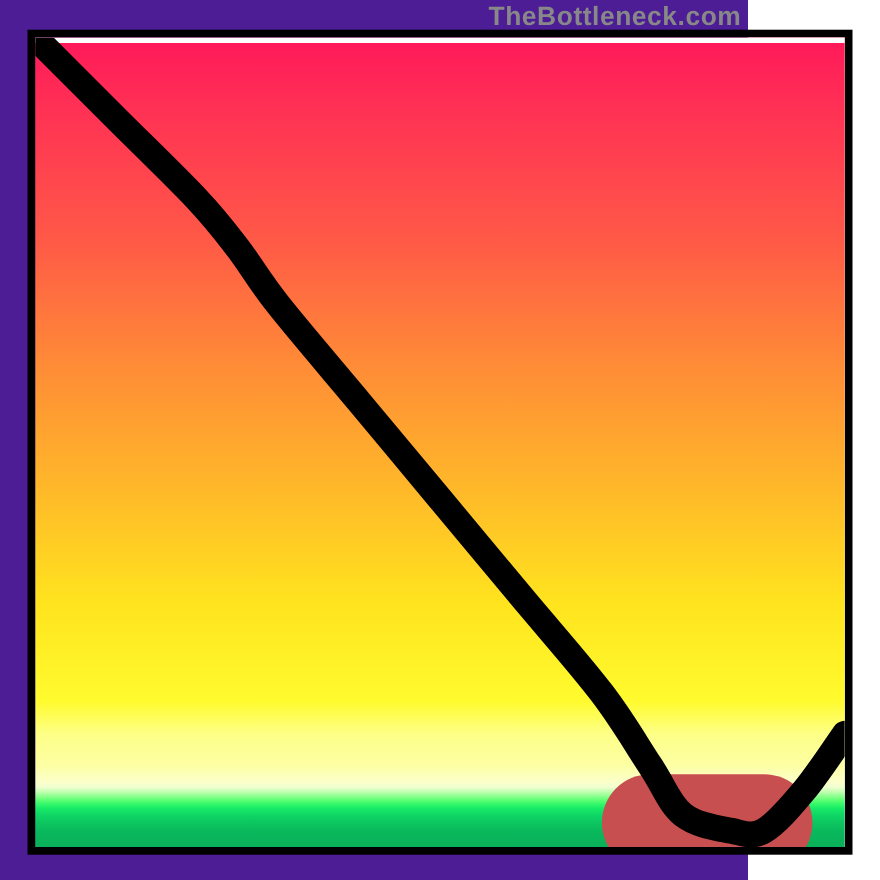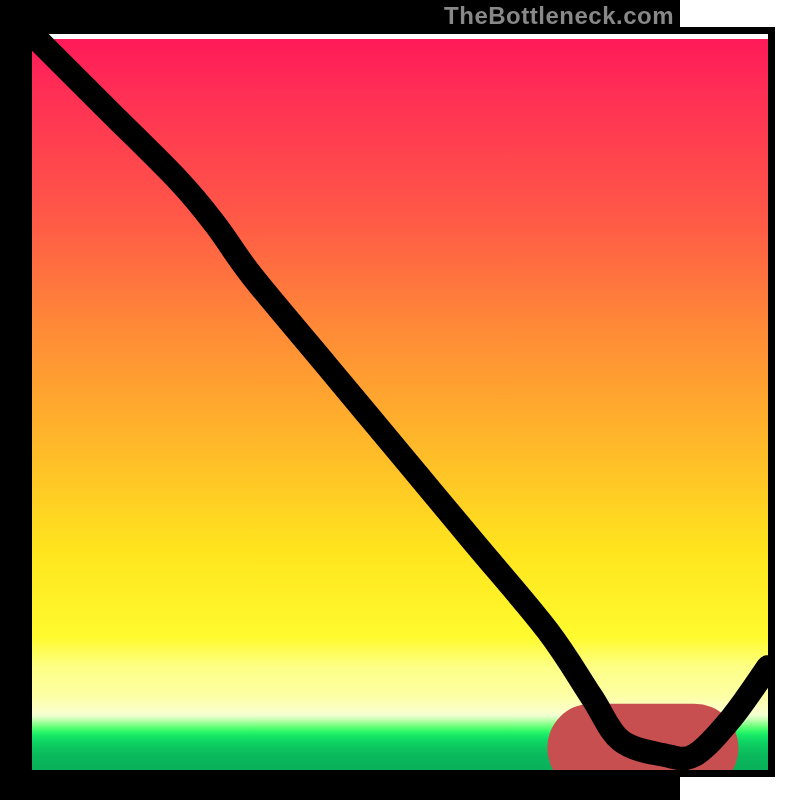--- a/index.html
+++ b/index.html
@@ -8,21 +8,21 @@
     width: 800px;
     height: 800px;
     background: #ffffff;
     font-family: Arial, Helvetica, sans-serif;
     overflow: hidden;
   }
   .stage {
     position: relative;
     width: 680px;
     height: 800px;
-    background: #000000;
+    background: #4c1d95;
   }
   .watermark {
     position: absolute;
     top: 2px;
     right: 6px;
     font-size: 24px;
     font-weight: bold;
     color: #888;
     letter-spacing: 0.5px;
     z-index: 4;

